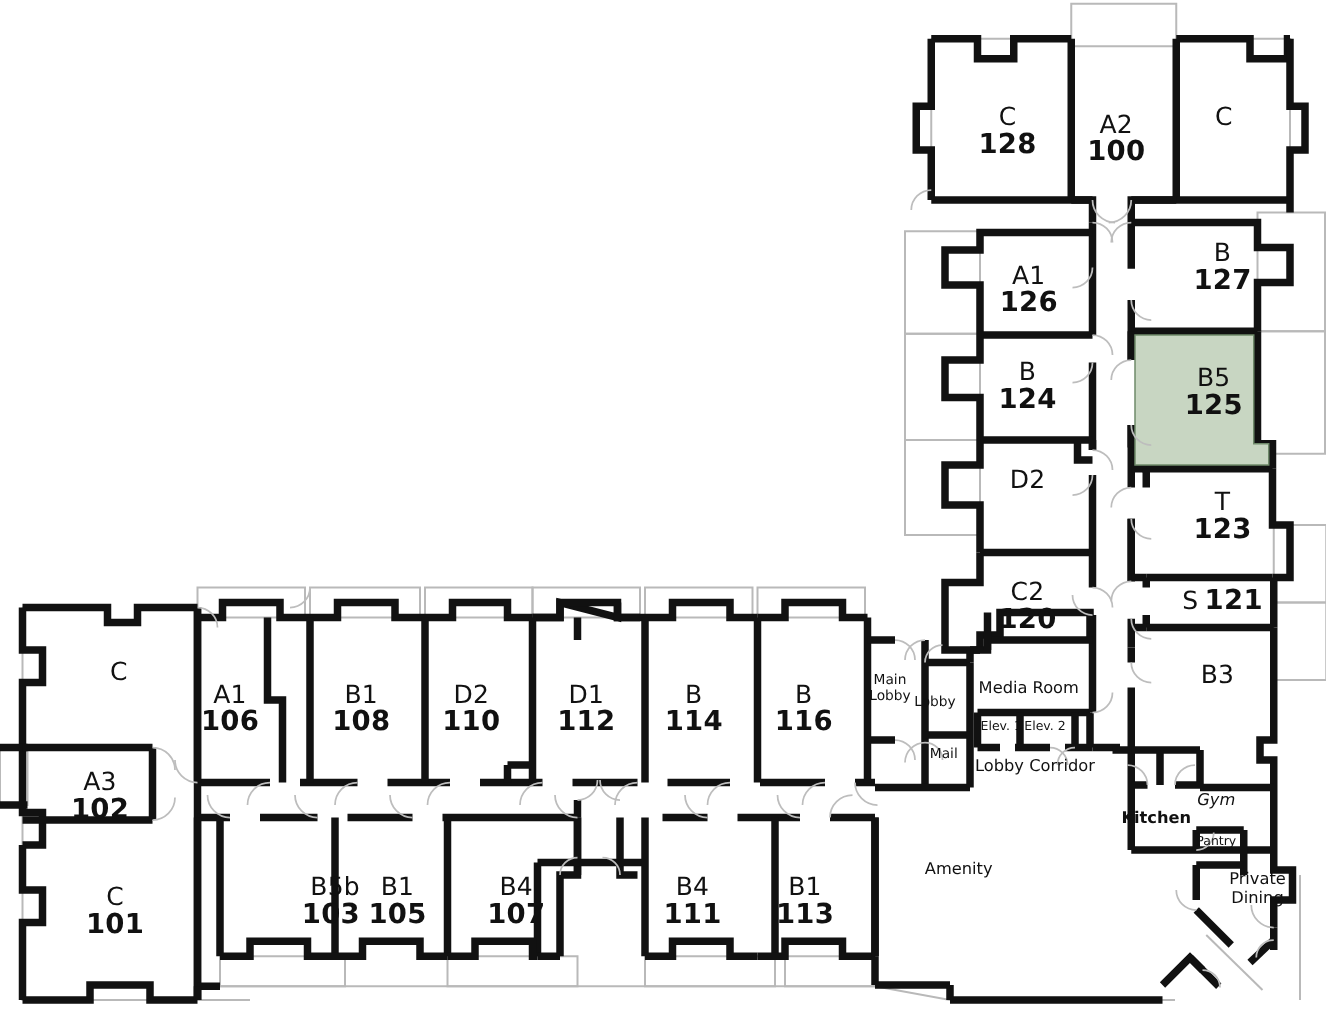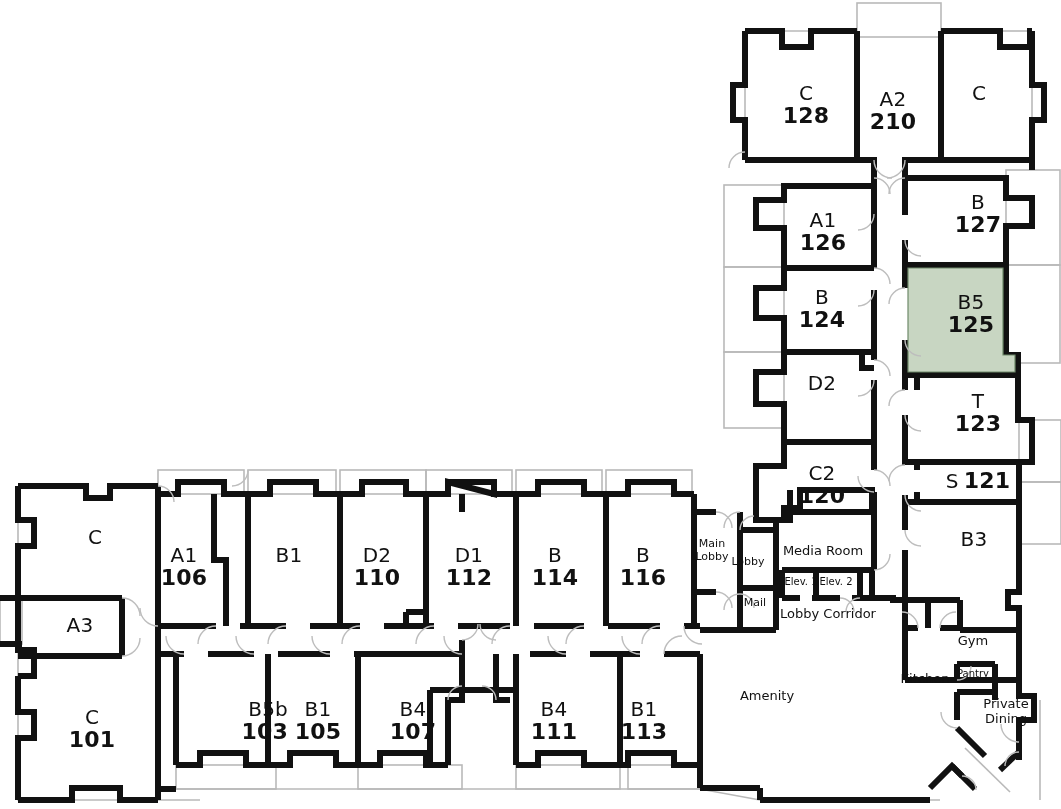--- a/index.html
+++ b/index.html
@@ -354,21 +354,21 @@
 
 </svg>
 
 <div id="labels">
     <div class="unit-label" style="left: 736px; top: 82px; width: 140px;">
       <span class="t">C</span>
       <span class="n">128</span>
     </div>
     <div class="unit-label" style="left: 823px; top: 68px; width: 140px; margin-top: 20px;">
       <span class="t">A2</span>
-      <span class="n">210</span>
+      <span class="n">100</span>
     </div>
     <div class="unit-label" style="left: 909px; top: 82px; width: 140px;">
       <span class="t">C</span>
     </div>
     <div class="unit-label" style="left: 908px; top: 191px; width: 140px;">
       <span class="t">B</span>
       <span class="n">127</span>
     </div>
     <div class="unit-label" style="left: 753px; top: 209px; width: 140px;">
       <span class="t">A1</span>
@@ -408,30 +408,32 @@
     <div class="unit-label" style="left: 399px; top: 544px; width: 140px;">
       <span class="t">D1</span>
       <span class="n">112</span>
     </div>
     <div class="unit-label" style="left: 307px; top: 544px; width: 140px;">
       <span class="t">D2</span>
       <span class="n">110</span>
     </div>
     <div class="unit-label" style="left: 219px; top: 544px; width: 140px;">
       <span class="t">B1</span>
+      <span class="n">108</span>
     </div>
     <div class="unit-label" style="left: 114px; top: 544px; width: 140px;">
       <span class="t">A1</span>
       <span class="n">106</span>
     </div>
     <div class="unit-label" style="left: 25px; top: 526px; width: 140px;">
       <span class="t">C</span>
     </div>
     <div class="unit-label" style="left: 10px; top: 614px; width: 140px;">
       <span class="t">A3</span>
+      <span class="n">102</span>
     </div>
     <div class="unit-label" style="left: 22px; top: 706px; width: 140px;">
       <span class="t">C</span>
       <span class="n">101</span>
     </div>
     <div class="unit-label" style="left: 148px; top: 698px; width: 140px; text-align: right;">
       <span class="t">B5b</span>
       <span class="n">103</span>
     </div>
     <div class="unit-label" style="left: 248px; top: 698px; width: 140px;">
@@ -452,18 +454,18 @@
     </div>
     <div class="room-label sm two" style="left: 682px; top: 538px;">Main
 Lobby</div>
     <div class="room-label sm" style="left: 688px; top: 556px; width: 120px;">Lobby</div>
     <div class="room-label sm" style="left: 695px; top: 597px; width: 120px;">Mail</div>
     <div class="room-label" style="left: 763px; top: 544px; width: 120px;">Media Room</div>
     <div class="room-label xs" style="left: 741px; top: 576px; width: 120px;">Elev. 1</div>
     <div class="room-label xs" style="left: 776px; top: 576px; width: 120px;">Elev. 2</div>
     <div class="room-label" style="left: 768px; top: 607px; width: 120px; text-align: center;">Lobby Corridor</div>
     <div class="room-label" style="left: 707px; top: 689px; width: 120px;">Amenity</div>
-    <div class="room-label" style="left: 913px; top: 634px; width: 120px;">Gym</div>
-    <div class="room-label" style="left: 865px; top: 672px; width: 120px;">Kitchen</div>
+    <div class="room-label" style="left: 913px; top: 634px; width: 120px; font-style: italic;">Gym</div>
+    <div class="room-label" style="left: 865px; top: 648px; width: 120px; font-weight: bold;">Kitchen</div>
     <div class="room-label xs" style="left: 913px; top: 668px; width: 120px;">Pantry</div>
     <div class="room-label two" style="left: 976px; top: 697px;">Private
 Dining</div>
   </div>
 
 </body></html>

